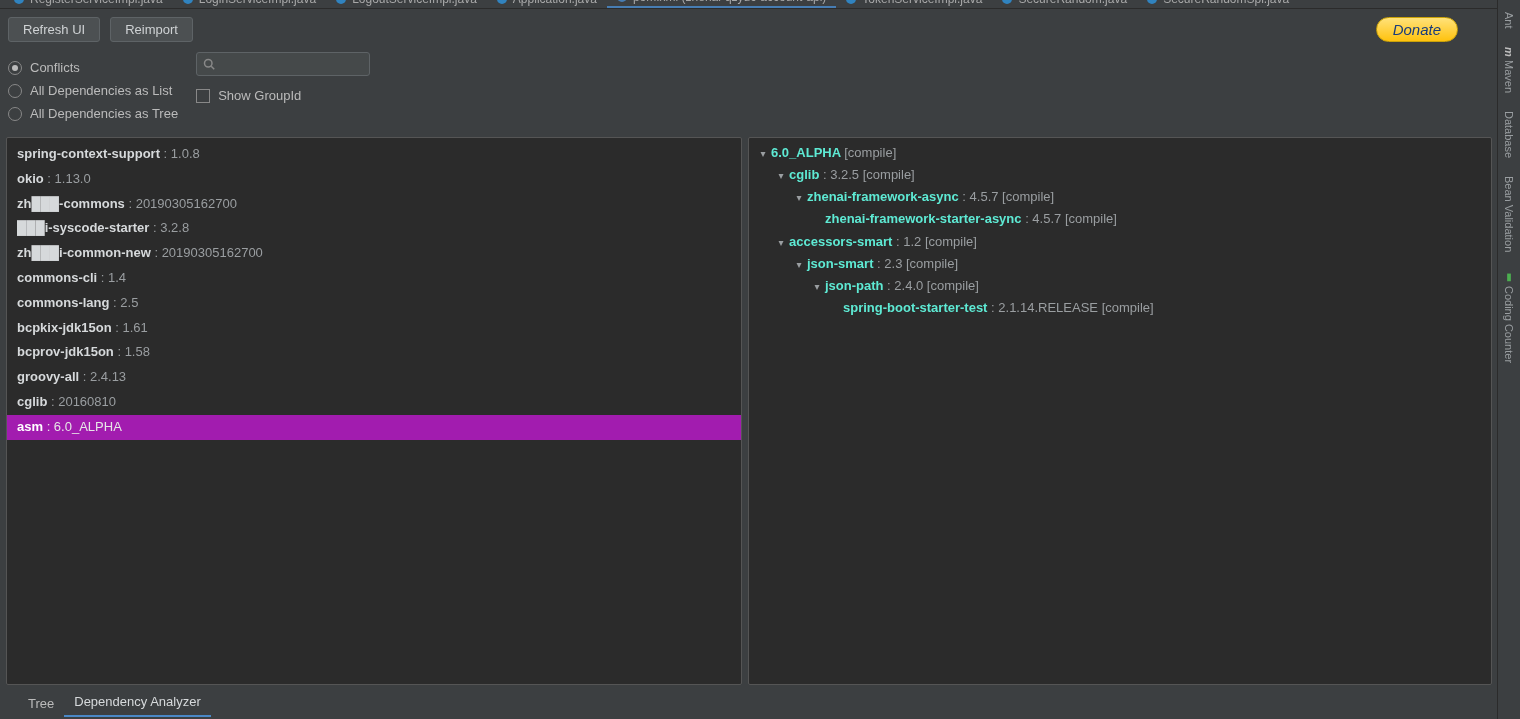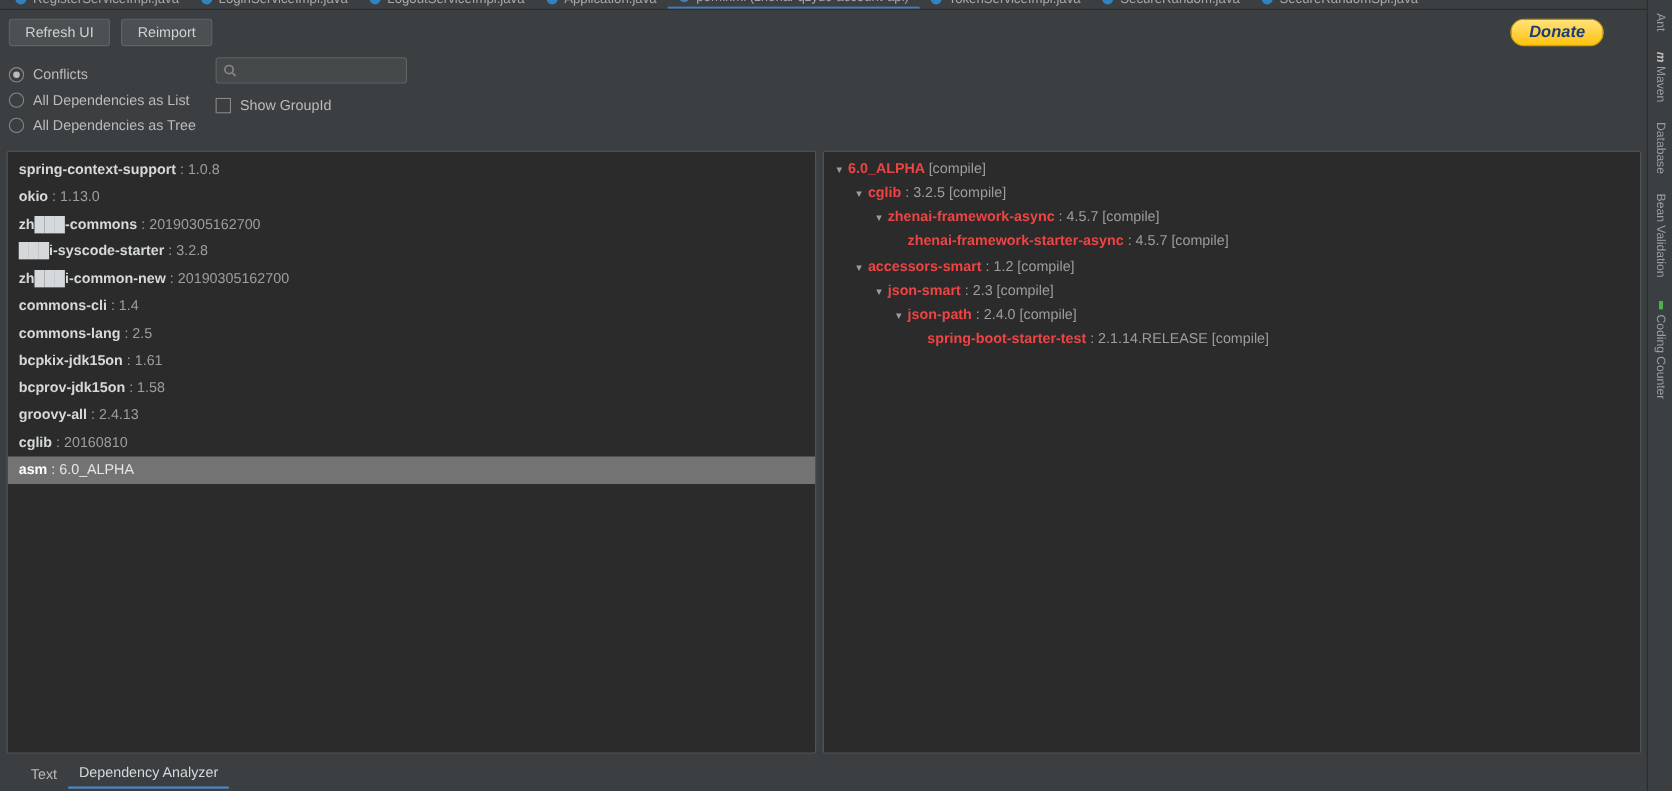--- a/index.html
+++ b/index.html
@@ -4,42 +4,42 @@
 <style>
   html,body{margin:0;padding:0;background:#3c3f41;color:#bbbbbb;font-family:"Segoe UI",Arial,sans-serif;font-size:13px;width:1520px;height:719px;overflow:hidden}
   .tabs-bar{height:8px;background:#3c3f41;border-bottom:1px solid #2b2b2b;display:flex;align-items:flex-end;padding:0 4px;overflow:hidden}
   .editor-tab{display:flex;align-items:center;color:#bbbbbb;font-size:12px;padding:2px 10px;white-space:nowrap;opacity:.85}
   .editor-tab.active{border-bottom:2px solid #4a88c7}
   .tab-icon{width:10px;height:10px;border-radius:50%;margin-right:6px}
   .tab-icon.java{background:#2f8fd6}
   .tab-icon.xml{background:#4a88c7}
   .toolbar{display:flex;align-items:center;padding:8px 8px 4px 8px;gap:10px}
   .btn{background:#4c5052;border:1px solid #5e6366;color:#cfd2d4;padding:4px 14px;border-radius:3px;cursor:pointer;font-size:13px}
-  .donate{margin-left:auto;margin-right:32px;background:linear-gradient(#ffe27a,#ffc20e);color:#1a3c7a;border:1px solid #caa20a;border-radius:14px;padding:3px 16px;font-style:italic;font-weight:bold;font-size:15px;cursor:pointer}
+  .donate{margin-left:auto;margin-right:32px;background:linear-gradient(#ffe27a,#ffc20e);color:#1a3c7a;border:1px solid #caa20a;border-radius:14px;padding:3px 16px;font-style:italic;font-weight:normal;font-size:15px;cursor:pointer}
   .options-row{display:flex;align-items:center;padding:4px 8px;gap:18px}
   .options-col{display:flex;flex-direction:column;gap:8px;padding:2px 0}
   .radio{display:flex;align-items:flex-end;gap:8px;cursor:pointer}
   .radio-dot{width:12px;height:12px;border-radius:50%;border:1px solid #888;display:inline-flex;align-items:center;justify-content:center}
   .radio-dot.active::after{content:"";width:6px;height:6px;border-radius:50%;background:#bbb}
   .checkbox{display:flex;align-items:center;gap:8px;cursor:pointer}
   .check-box{width:12px;height:12px;border:1px solid #888;display:inline-block}
   .search{background:#45494a;border:1px solid #5e6366;border-radius:3px;height:22px;width:160px;display:flex;align-items:center;padding:0 6px;color:#888}
   .search svg{width:12px;height:12px;stroke:#888;fill:none;stroke-width:2}
   .panels{display:flex;gap:6px;padding:2px 6px 0 6px;height:548px}
   .panel{flex:1;background:#2b2b2b;border:1px solid #555;border-radius:2px;overflow:auto;padding:4px 0}
   .dep-row{padding:2px 10px;line-height:1.6;white-space:nowrap;cursor:pointer}
-  .dep-row.selected{background:#737373;color:#fff}
+  .dep-row.selected{background:#a21caf;color:#fff}
   .dep-name{font-weight:700;color:#d6d9db}
   .dep-row.selected .dep-name{color:#fff}
   .dep-ver{color:#9a9ea1}
   .dep-row.selected .dep-ver{color:#e6e6e6}
   .tree-row{padding:1px 0;line-height:1.55;white-space:nowrap;cursor:pointer}
   .tree-indent{display:inline-block}
   .tree-caret{display:inline-block;width:12px;color:#9a9ea1;text-align:center;margin-right:2px;font-size:10px}
-  .tree-name{font-weight:600;color:#ef4444}
+  .tree-name{font-weight:600;color:#5eead4}
   .tree-rest{color:#9a9ea1}
   .tree-conflict .tree-name,.tree-conflict .tree-rest{color:#cc5b45}
   .bottom-tabs{display:flex;align-items:flex-end;padding:0 18px;height:28px;margin-top:4px}
   .btab{padding:4px 10px 6px 10px;color:#bbb;cursor:pointer;font-size:13px}
   .btab.active{border-bottom:2px solid #4a88c7;color:#d6d9db}
   .right-rail{position:absolute;top:0;right:0;width:22px;height:100%;background:#3c3f41;border-left:1px solid #2b2b2b;display:flex;flex-direction:column;align-items:center;gap:18px;padding-top:12px}
   .rail-item{writing-mode:vertical-rl;text-orientation:mixed;font-size:11px;color:#9a9ea1;cursor:pointer;display:flex;align-items:center;gap:4px}
   .main{position:absolute;top:0;left:0;right:22px;bottom:0;display:flex;flex-direction:column}
 </style>
 </head>
@@ -139,21 +139,21 @@
         <div class="tree-row"><span class="tree-indent" style="width: 36px;"></span><span class="tree-caret">▾</span><span class="tree-name">zhenai-framework-async</span><span class="tree-rest"> : 4.5.7 [compile]</span></div>
         <div class="tree-row"><span class="tree-indent" style="width: 54px;"></span><span class="tree-caret"></span><span class="tree-name">zhenai-framework-starter-async</span><span class="tree-rest"> : 4.5.7 [compile]</span></div>
         <div class="tree-row"><span class="tree-indent" style="width: 18px;"></span><span class="tree-caret">▾</span><span class="tree-name">accessors-smart</span><span class="tree-rest"> : 1.2 [compile]</span></div>
         <div class="tree-row"><span class="tree-indent" style="width: 36px;"></span><span class="tree-caret">▾</span><span class="tree-name">json-smart</span><span class="tree-rest"> : 2.3 [compile]</span></div>
         <div class="tree-row"><span class="tree-indent" style="width: 54px;"></span><span class="tree-caret">▾</span><span class="tree-name">json-path</span><span class="tree-rest"> : 2.4.0 [compile]</span></div>
         <div class="tree-row"><span class="tree-indent" style="width: 72px;"></span><span class="tree-caret"></span><span class="tree-name">spring-boot-starter-test</span><span class="tree-rest"> : 2.1.14.RELEASE [compile]</span></div>
       </div>
   </div>
 
   <div class="bottom-tabs">
-    <div class="btab">Text</div>
+    <div class="btab">Tree</div>
     <div class="btab active">Dependency Analyzer</div>
   </div>
 </div>
 
 <div class="right-rail">
   <div class="rail-item">
       <span>Ant</span>
     </div>
   <div class="rail-item">
       <span style="font-weight:bold;font-style:italic;color:#bdbdbd">m</span>

